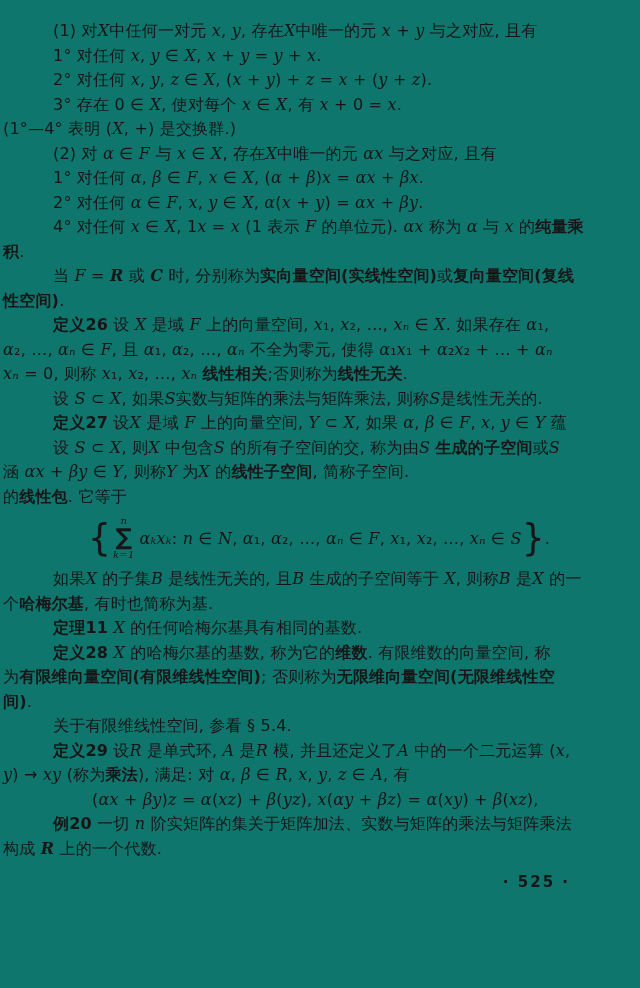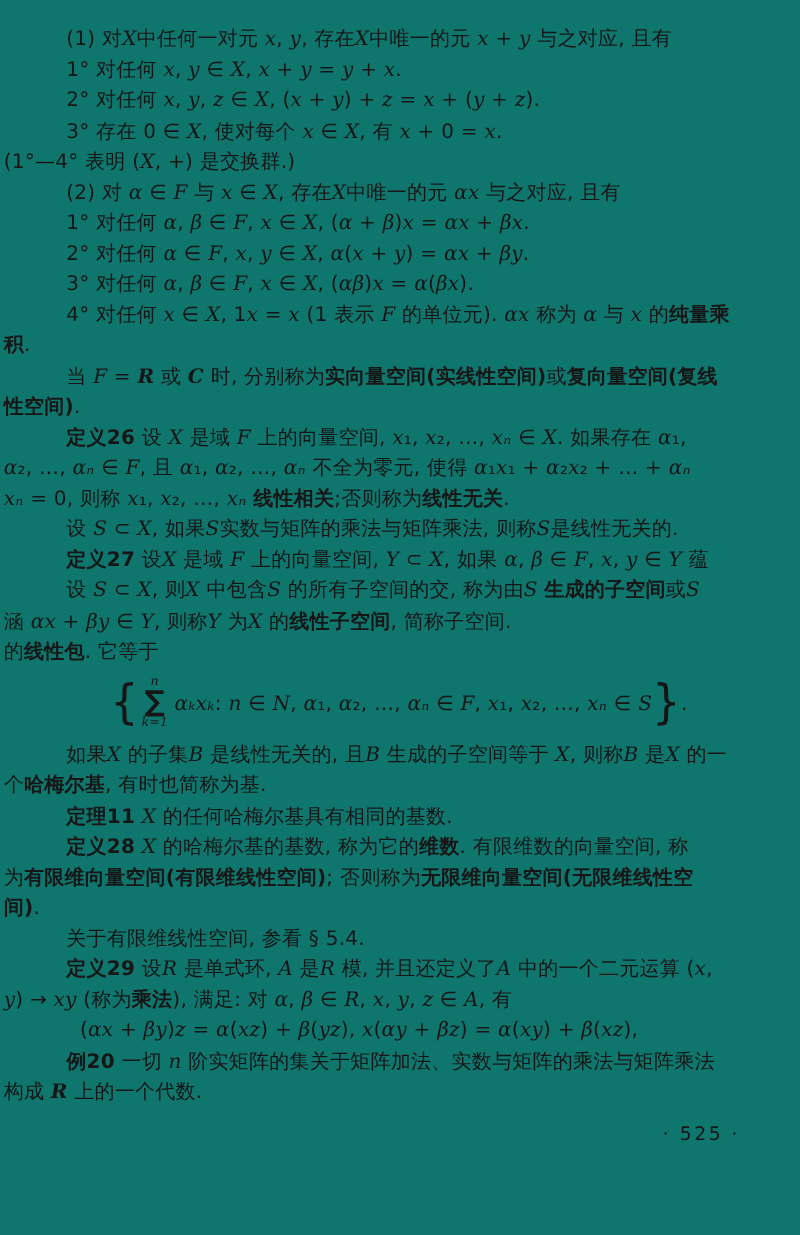--- a/index.html
+++ b/index.html
@@ -18,21 +18,21 @@
   }
   .doc{width:640px;}
   .line{
     font-size:16px;
     line-height:24.5px;
     white-space:nowrap;
     letter-spacing:0.2px;
   }
   .ind0{padding-left:3px;}
   .ind1{padding-left:53px;}
-  .ind2{padding-left:64px;}
+  .ind2{padding-left:92px;}
   .ind3{padding-left:88px;}
   .b{font-weight:bold;}
   .line i, .formula-line i{
     font-style:italic;
     font-family:"DejaVu Serif",serif;
   }
   .formula-line{
     display:flex;
     align-items:center;
     height:56px;
@@ -52,41 +52,40 @@
     flex-direction:column;
     align-items:center;
     line-height:1;
     margin:0 5px 0 2px;
   }
   .sumstack .sup{font-size:10px;font-style:italic;font-family:"DejaVu Serif",serif;}
   .sumstack .sigma{font-size:23px;line-height:1.02;font-weight:bold;}
   .sumstack .sub{font-size:10px;font-style:italic;font-family:"DejaVu Serif",serif;text-align:center;}
   .pagenum{
     text-align:right;
-    padding-right:48px;
+    padding-right:70px;
     margin-top:12px;
     font-size:15px;
-    font-weight:normal;
+    font-weight:bold;
     letter-spacing:2px;
   }
 </style>
 </head>
 <body>
 
 <div class="page">
   <div class="doc">
       <div class="line ind1"><span>(1) 对</span><i>X</i><span>中任何一对元 </span><i>x</i><span>, </span><i>y</i><span>, 存在</span><i>X</i><span>中唯一的元 </span><i>x</i><span> + </span><i>y</i><span> 与之对应, 且有</span></div>
       <div class="line ind1"><span>1° 对任何 </span><i>x</i><span>, </span><i>y</i><span> ∈ </span><i>X</i><span>, </span><i>x</i><span> + </span><i>y</i><span> = </span><i>y</i><span> + </span><i>x</i><span>.</span></div>
       <div class="line ind1"><span>2° 对任何 </span><i>x</i><span>, </span><i>y</i><span>, </span><i>z</i><span> ∈ </span><i>X</i><span>, (</span><i>x</i><span> + </span><i>y</i><span>) + </span><i>z</i><span> = </span><i>x</i><span> + (</span><i>y</i><span> + </span><i>z</i><span>).</span></div>
       <div class="line ind1"><span>3° 存在 0 ∈ </span><i>X</i><span>, 使对每个 </span><i>x</i><span> ∈ </span><i>X</i><span>, 有 </span><i>x</i><span> + 0 = </span><i>x</i><span>.</span></div>
       <div class="line ind0"><span>(1°—4° 表明 (</span><i>X</i><span>, +) 是交换群.)</span></div>
       <div class="line ind1"><span>(2) 对 </span><i>α</i><span> ∈ </span><i>F</i><span> 与 </span><i>x</i><span> ∈ </span><i>X</i><span>, 存在</span><i>X</i><span>中唯一的元 </span><i>αx</i><span> 与之对应, 且有</span></div>
       <div class="line ind1"><span>1° 对任何 </span><i>α</i><span>, </span><i>β</i><span> ∈ </span><i>F</i><span>, </span><i>x</i><span> ∈ </span><i>X</i><span>, (</span><i>α</i><span> + </span><i>β</i><span>)</span><i>x</i><span> = </span><i>αx</i><span> + </span><i>βx</i><span>.</span></div>
       <div class="line ind1"><span>2° 对任何 </span><i>α</i><span> ∈ </span><i>F</i><span>, </span><i>x</i><span>, </span><i>y</i><span> ∈ </span><i>X</i><span>, </span><i>α</i><span>(</span><i>x</i><span> + </span><i>y</i><span>) = </span><i>αx</i><span> + </span><i>βy</i><span>.</span></div>
-      <div class="line ind1"><span>3° 对任何 </span><i>α</i><span>, </span><i>β</i><span> ∈ </span><i>F</i><span>, </span><i>x</i><span> ∈ </span><i>X</i><span>, (</span><i>αβ</i><span>)</span><i>x</i><span> = </span><i>α</i><span>(</span><i>βx</i><span>).</span></div>
       <div class="line ind1"><span>4° 对任何 </span><i>x</i><span> ∈ </span><i>X</i><span>, 1</span><i>x</i><span> = </span><i>x</i><span> (1 表示 </span><i>F</i><span> 的单位元). </span><i>αx</i><span> 称为 </span><i>α</i><span> 与 </span><i>x</i><span> 的</span><span class="b">纯量乘</span></div>
       <div class="line ind0"><span class="b">积</span><span>.</span></div>
       <div class="line ind1"><span>当 </span><i>F</i><span> = </span><i class="b">R</i><span> 或 </span><i class="b">C</i><span> 时, 分别称为</span><span class="b">实向量空间(实线性空间)</span><span>或</span><span class="b">复向量空间(复线</span></div>
       <div class="line ind0"><span class="b">性空间)</span><span>.</span></div>
       <div class="line ind1"><span class="b">定义26</span><span>  设 </span><i>X</i><span> 是域 </span><i>F</i><span> 上的向量空间, </span><i>x</i><span>₁, </span><i>x</i><span>₂, …, </span><i>xₙ</i><span> ∈ </span><i>X</i><span>.  如果存在 </span><i>α</i><span>₁,</span></div>
       <div class="line ind0"><i>α</i><span>₂, …, </span><i>αₙ</i><span> ∈ </span><i>F</i><span>, 且 </span><i>α</i><span>₁, </span><i>α</i><span>₂, …, </span><i>αₙ</i><span> 不全为零元, 使得 </span><i>α</i><span>₁</span><i>x</i><span>₁ + </span><i>α</i><span>₂</span><i>x</i><span>₂ + … + </span><i>αₙ</i></div>
       <div class="line ind0"><i>xₙ</i><span> = 0, 则称 </span><i>x</i><span>₁, </span><i>x</i><span>₂, …, </span><i>xₙ</i><span> </span><span class="b">线性相关</span><span>;否则称为</span><span class="b">线性无关</span><span>.</span></div>
       <div class="line ind1"><span>设 </span><i>S</i><span> ⊂ </span><i>X</i><span>, 如果</span><i>S</i><span>实数与矩阵的乘法与矩阵乘法, 则称</span><i>S</i><span>是线性无关的.</span></div>
       <div class="line ind1"><span class="b">定义27</span><span>  设</span><i>X</i><span> 是域 </span><i>F</i><span> 上的向量空间, </span><i>Y</i><span> ⊂ </span><i>X</i><span>, 如果 </span><i>α</i><span>, </span><i>β</i><span> ∈ </span><i>F</i><span>, </span><i>x</i><span>, </span><i>y</i><span> ∈ </span><i>Y</i><span> 蕴</span></div>
       <div class="line ind1"><span>设 </span><i>S</i><span> ⊂ </span><i>X</i><span>, 则</span><i>X</i><span> 中包含</span><i>S</i><span> 的所有子空间的交, 称为由</span><i>S</i><span> </span><span class="b">生成的子空间</span><span>或</span><i>S</i></div>

